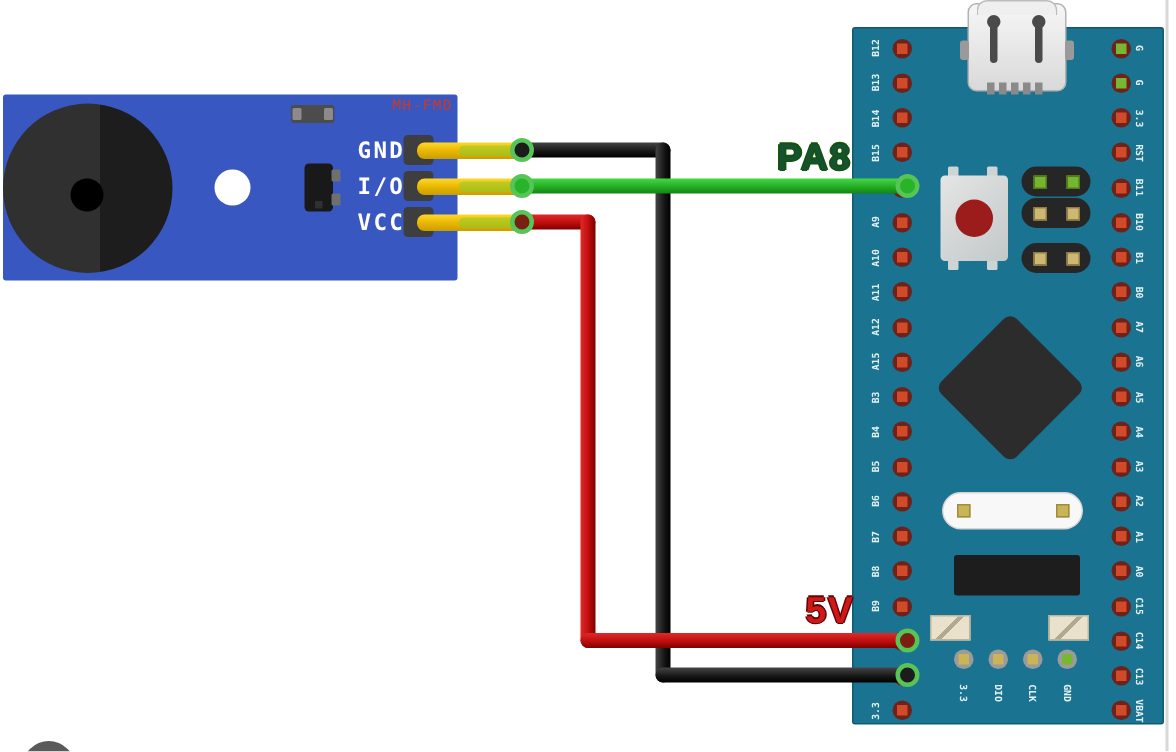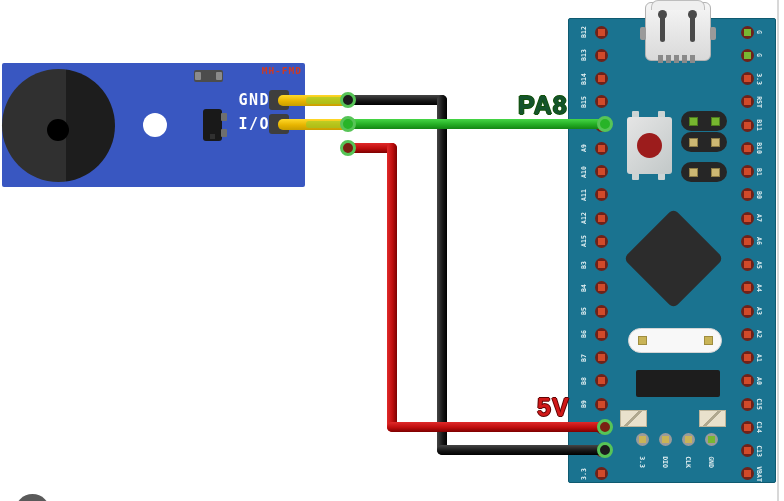--- a/index.html
+++ b/index.html
@@ -13,21 +13,21 @@
   .buzzer-hole{position:absolute;left:45px;top:50px;width:22px;height:22px;border-radius:50%;background:#000;}
   .mount-hole{position:absolute;left:141px;top:50px;width:24px;height:24px;border-radius:50%;background:#fff;}
   .resistor{position:absolute;left:192px;top:7px;width:29px;height:12px;background:#4c4c4c;border-radius:2px;}
   .resistor:before,.resistor:after{content:"";position:absolute;top:2px;width:6px;height:8px;background:#8b8b8b;border-radius:1px;}
   .resistor:before{left:1px}.resistor:after{right:1px}
   .transistor{position:absolute;left:201px;top:46px;width:19px;height:32px;background:#191919;border-radius:3px;}
   .transistor:before,.transistor:after{content:"";position:absolute;right:-5px;width:6px;height:8px;background:#6f6f6f;border-radius:1px;}
   .transistor:before{top:4px}.transistor:after{bottom:4px}
   .transistor i{position:absolute;left:7px;bottom:2px;width:5px;height:5px;background:#303030;}
   .module-title{position:absolute;right:3px;top:2px;font-family:"DejaVu Sans Mono",monospace;
-                font-size:9.5px;font-weight:bold;color:#cd3a24;letter-spacing:1px;}
+                font-size:9.5px;font-weight:normal;color:#cd3a24;letter-spacing:1px;}
   .mod-pin-row{position:absolute;left:0;width:100%;height:26px;}
   .mod-pin-label{position:absolute;right:35px;top:0;height:26px;line-height:26px;
                  font-family:"DejaVu Sans Mono",monospace;font-size:15px;font-weight:bold;
                  color:#fff;letter-spacing:1.5px;}
   .header-block{position:absolute;left:267px;top:3px;width:20px;height:20px;background:#3e3e3e;border-radius:3px;}
   .pin-leg{position:absolute;left:276px;top:7.5px;width:70px;height:11px;border-radius:5px;
            background:linear-gradient(180deg,#ffd829,#e7b400 55%,#c89e00);}
   .pin-leg-glow{position:absolute;left:304px;top:9.5px;width:38px;height:7px;border-radius:3px;
                 background:rgba(140,205,45,0.55);}
 
@@ -130,20 +130,26 @@
         <span class="header-block"></span>
         <span class="pin-leg"></span>
         <span class="pin-leg-glow"></span>
       </div>
         <div class="mod-pin-row" style="top: 48px;">
         <span class="mod-pin-label">I/O</span>
         <span class="header-block"></span>
         <span class="pin-leg"></span>
         <span class="pin-leg-glow"></span>
       </div>
+        <div class="mod-pin-row" style="top: 72px;">
+        <span class="mod-pin-label">VCC</span>
+        <span class="header-block"></span>
+        <span class="pin-leg"></span>
+        <span class="pin-leg-glow"></span>
+      </div>
       </div>
   </div>
 
   <div class="board"></div>
 
   <div class="usb"></div>
   <div class="usb-cap"></div>
   <div class="usb-slot" style="left:658px;"></div>
   <div class="usb-slot" style="left:688px;"></div>
   <div class="usb-tab" style="left:640px;"></div>

